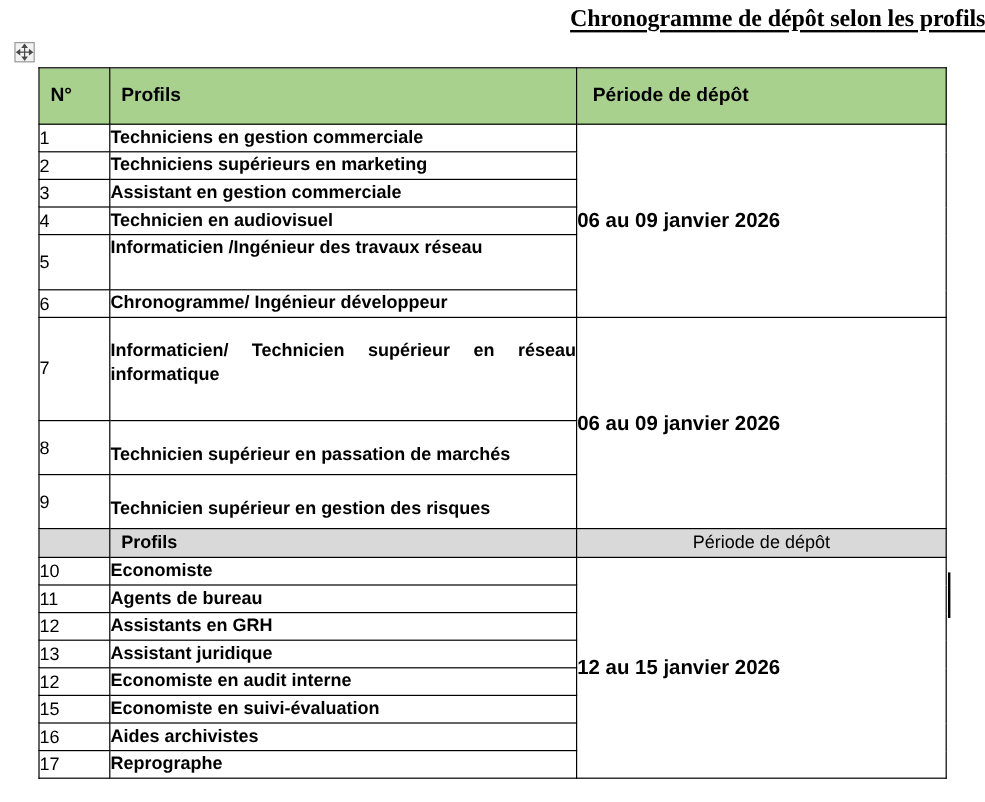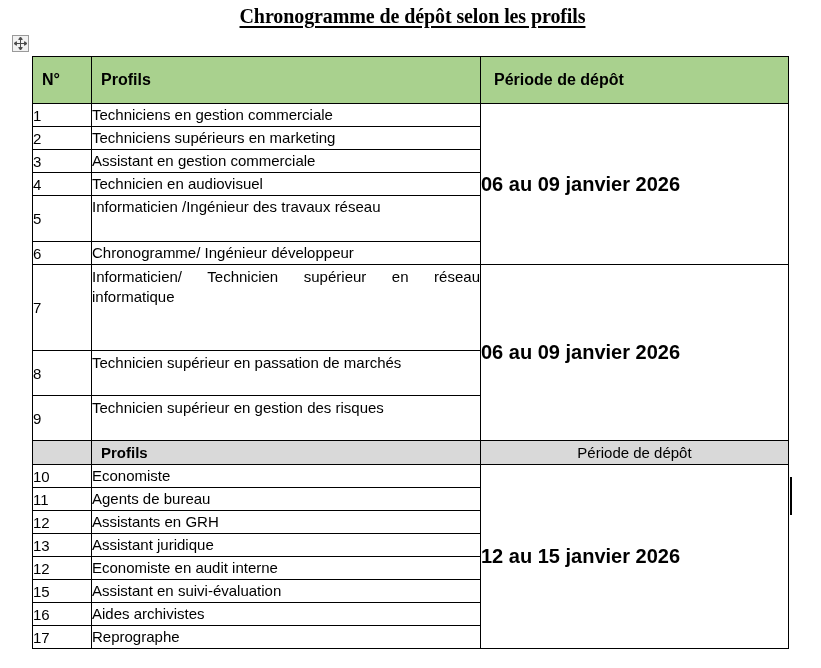--- a/index.html
+++ b/index.html
@@ -16,21 +16,21 @@
     color: #000000;
     position: relative;
   }
 
   
   .doc-title {
     font-family: "Liberation Serif", serif;
     font-weight: bold;
     font-size: 20px;
     line-height: 26px;
-    text-align: center;
+    text-align: right;
     text-decoration: underline;
     text-underline-offset: 3px;
     margin: 3px 0 0 0;
     padding: 0 0 0 4px;
     letter-spacing: -0.1px;
     white-space: nowrap;
   }
 
   
   .move-handle {
@@ -81,43 +81,43 @@
   .hdr .h-per   { padding-left: 13px; }
 
   
   td.num {
     font-size: 15px;
     font-weight: normal;
     padding-left: 9px;
     color: #000;
   }
   td.prof {
-    font-weight: normal;
+    font-weight: bold;
     font-size: 15px;
     padding: 1px 9px 1px 9px;
     text-align: justify;
     text-align-last: left;
     line-height: 20px;
   }
   td.prof.justif {
     text-align: justify;
   }
   td.period {
     font-weight: bold;
-    font-size: 20px;
+    font-size: 17px;
     padding-left: 13px;
     vertical-align: middle;
   }
 
   tr.r-std td { height: 23px; }
   tr.r-two td { height: 46px; }
   tr.r-7   td { height: 86px; }
   tr.r-89  td { height: 45px; }
 
-  tr.r-7 td.prof, tr.r-89 td.prof { vertical-align: top; padding-top: 2px; }
+  tr.r-7 td.prof, tr.r-89 td.prof { vertical-align: top; padding-top: 18px; }
   tr.r-two td.prof { vertical-align: top; padding-top: 1px; }
   tr.r-7 td.num, tr.r-89 td.num, tr.r-two td.num { vertical-align: middle; }
 
   
   tr.grey td {
     background: #d9d9d9;
     height: 24px;
   }
   tr.grey td.g-num { }
   tr.grey td.g-prof {
@@ -236,21 +236,21 @@
       <tr class="r-std">
         <td class="num">13</td>
         <td class="prof">Assistant juridique</td>
       </tr>
       <tr class="r-std">
         <td class="num">12</td>
         <td class="prof">Economiste en audit interne</td>
       </tr>
       <tr class="r-std">
         <td class="num">15</td>
-        <td class="prof">Assistant en suivi-évaluation</td>
+        <td class="prof">Economiste en suivi-évaluation</td>
       </tr>
       <tr class="r-std">
         <td class="num">16</td>
         <td class="prof">Aides archivistes</td>
       </tr>
       <tr class="r-std">
         <td class="num">17</td>
         <td class="prof">Reprographe</td>
       </tr>
 

